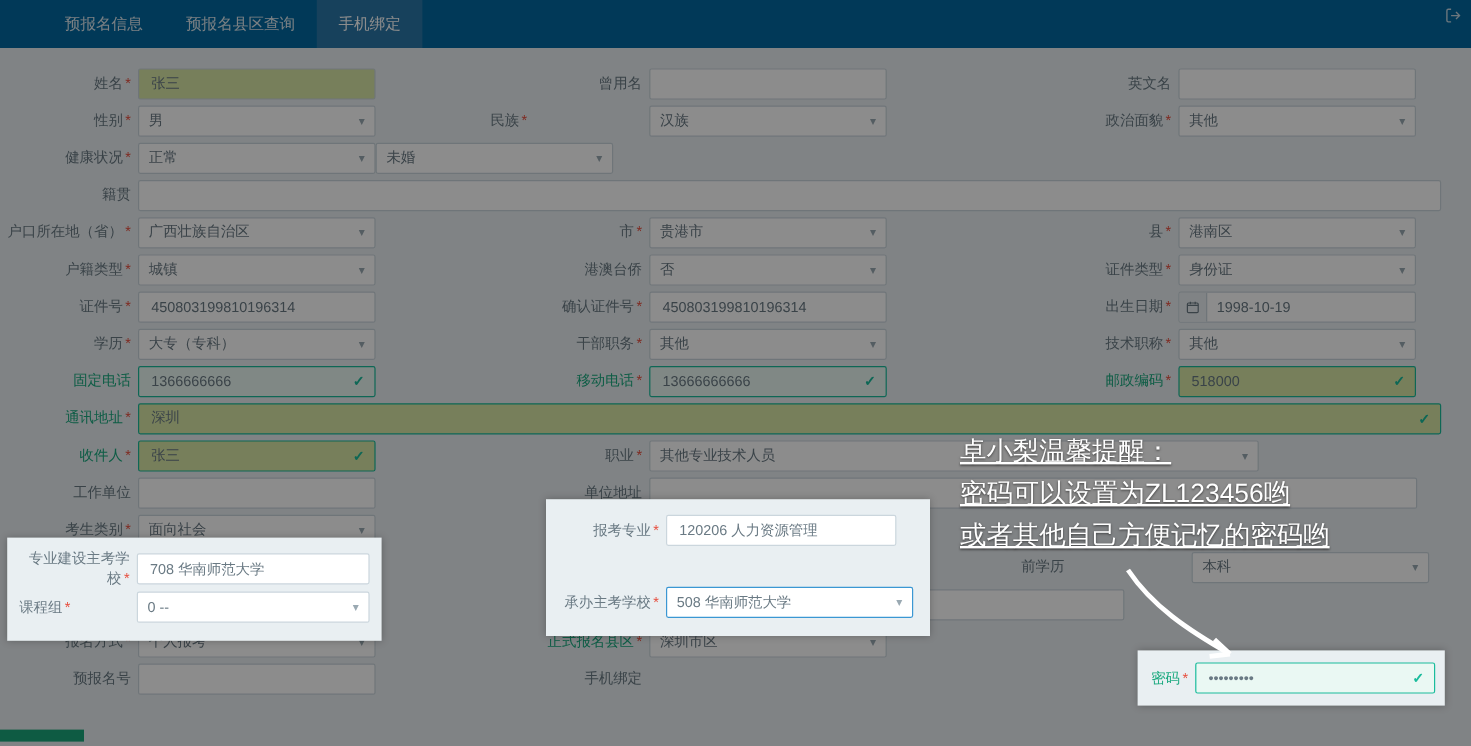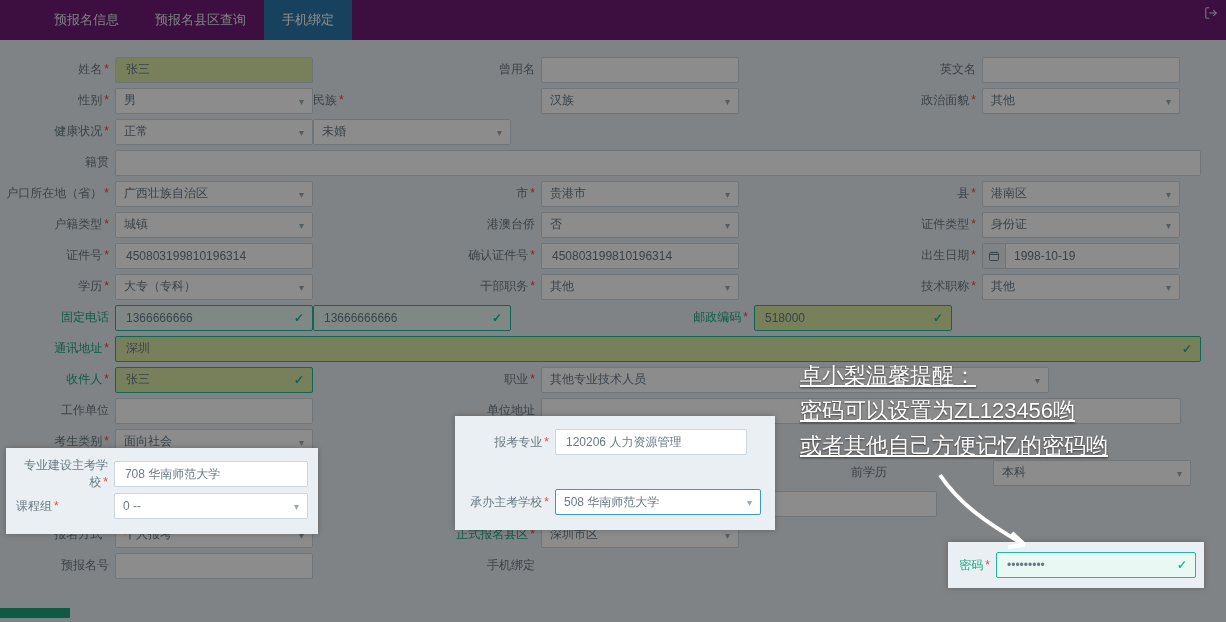--- a/index.html
+++ b/index.html
@@ -1,19 +1,19 @@
 <!DOCTYPE html>
 <html><head>
 <meta charset="utf-8">
 <style>
   * { box-sizing: border-box; }
   html, body { margin: 0; padding: 0; font-family: "Microsoft YaHei", Arial, sans-serif; font-size: 12px; color: #6a7a84; background: #e9eff2; }
   .page { width: 1226px; height: 622px; position: relative; background: #e9eff2; overflow: hidden; }
   .overlay { position: absolute; inset: 0; background: rgba(0,0,0,0.45); z-index: 5; pointer-events: none; }
-  .tabs { position: relative; z-index: 2; background: #701a75; height: 40px; display: flex; align-items: stretch; color: #e9eff2; padding-left: 36px; }
+  .tabs { position: relative; z-index: 2; background: #0369a1; height: 40px; display: flex; align-items: stretch; color: #e9eff2; padding-left: 36px; }
   .tab { padding: 0 18px; display: flex; align-items: center; font-size: 13px; color: #dfe9ef; }
   .tab.active { background: #2a77a8; color: #fff; }
   .logout-icon { position: absolute; right: 8px; top: 6px; z-index: 2; color: #c4d7e3; }
   .form { position: relative; z-index: 2; padding: 14px 0 0 0; }
   .row { display: flex; align-items: center; height: 31px; }
   .col { display: flex; align-items: center; }
   .col1 { width: 115px; justify-content: flex-end; padding-right: 6px; }
   .col1c { width: 893px; justify-content: flex-end; padding-right: 6px; }
   .label { text-align: right; color: #6a7a84; }
   .req { color: #e74c3c; margin-left: 2px; }
@@ -74,21 +74,21 @@
     </div>
 
     <div class="row">
       <div class="col col1">
           <span class="label"><span>性别</span><span class="req">*</span></span>
         </div>
       <div class="select w-sm">
           <span>男</span>
           <span class="caret">▾</span>
         </div>
-      <div class="col" style="width:228px;justify-content:flex-start;padding-right:6px;">
+      <div class="col" style="width:228px;justify-content:center;padding-right:6px;">
           <span class="label"><span>民族</span><span class="req">*</span></span>
         </div>
       <div class="select w-sm">
           <span>汉族</span>
           <span class="caret">▾</span>
         </div>
       <div class="col" style="width:243px;justify-content:flex-end;padding-right:6px;">
           <span class="label"><span>政治面貌</span><span class="req">*</span></span>
         </div>
       <div class="select w-sm">
@@ -222,20 +222,23 @@
     </div>
 
     <div class="row">
       <div class="col col1">
           <span class="label green-label">固定电话</span>
         </div>
       <div class="field w-sm valid">
           <input value="1366666666" style="">
           <span class="tick">✓</span>
         </div>
+      <div class="col" style="width:228px;justify-content:flex-end;padding-right:6px;">
+          <span class="label green-label"><span>移动电话</span><span class="req">*</span></span>
+        </div>
       <div class="field w-sm valid">
           <input value="13666666666" style="">
           <span class="tick">✓</span>
         </div>
       <div class="col" style="width:243px;justify-content:flex-end;padding-right:6px;">
           <span class="label green-label"><span>邮政编码</span><span class="req">*</span></span>
         </div>
       <div class="field w-sm valid highlight-yellow">
           <input value="518000" style="">
           <span class="tick">✓</span>

